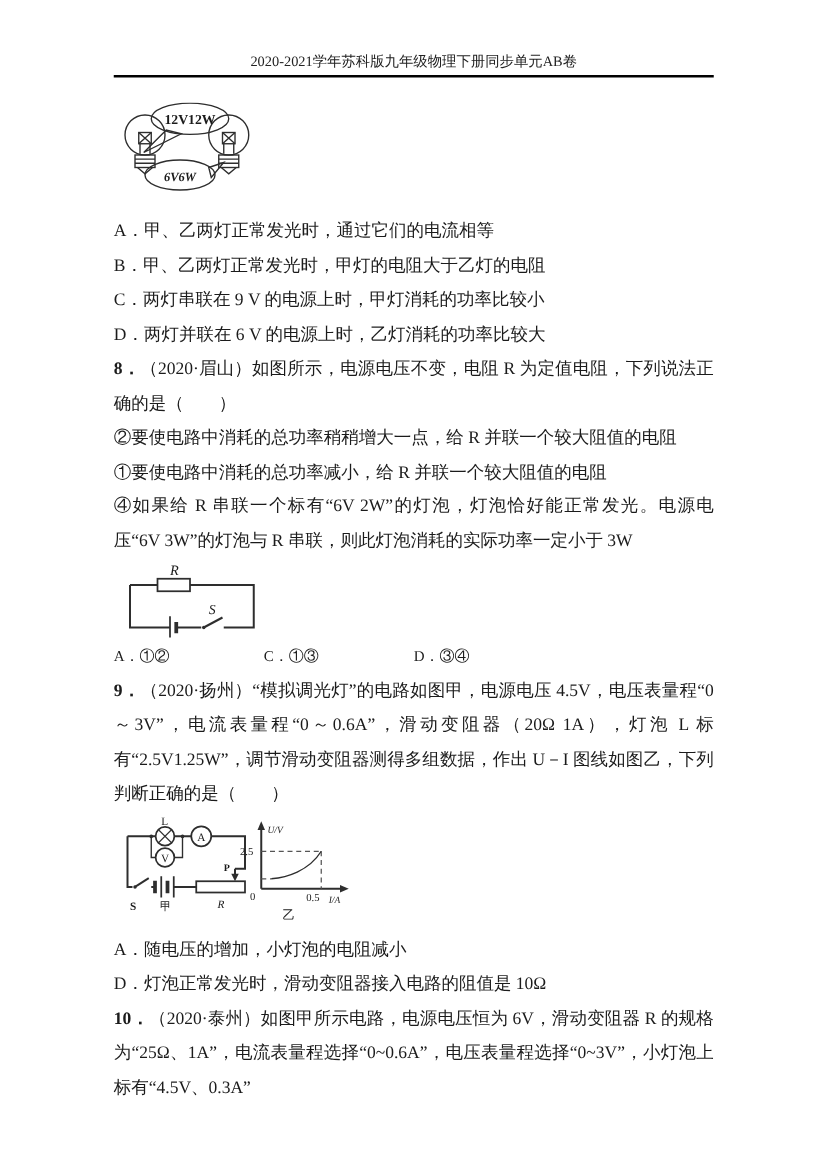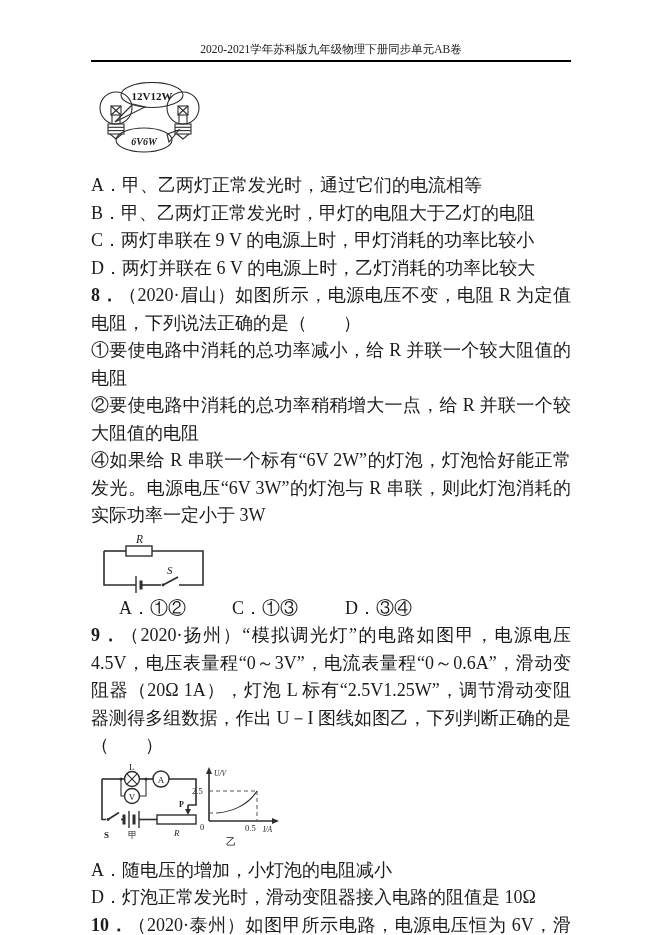--- a/index.html
+++ b/index.html
@@ -12,28 +12,28 @@
     overflow:hidden;
   }
   .content{padding:42px 90px 0 91px;width:480px;}
   .header{
     text-align:center;
     font-size:11.5px;
     color:#222;
     border-bottom:2px solid #000;
     padding-bottom:3px;
   }
-  p.line{margin:0;font-size:18px;line-height:27.5px;}
+  p.line{margin:0;font-size:14px;line-height:27.5px;}
   p.wrap{text-align:justify;}
   .qnum{font-weight:bold;}
   .fig{display:block;margin:0 0 0 8px;}
   .fig-bulbs{margin-top:20px;margin-bottom:2px;}
   .fig-circuit8{margin-top:3px;margin-bottom:2px;}
   .fig-q9{margin-top:3px;margin-bottom:2px;}
-  .optrow{display:flex;font-size:18px;line-height:27.5px;margin-left:28px;}
+  .optrow{display:flex;font-size:12px;line-height:27.5px;}
   .optrow span{flex:0 0 25%;}
   svg .wire{stroke:#2e2e2e;stroke-width:1.6;fill:none;}
   svg .thin{stroke:#2e2e2e;stroke-width:1.1;fill:none;}
   svg .comp{stroke:#2e2e2e;stroke-width:1.4;fill:#ffffff;}
   svg .dash{stroke:#555;stroke-width:1;fill:none;stroke-dasharray:4 3;}
   svg text{fill:#1b1b1b;font-family:"Liberation Serif","DejaVu Serif",serif;}
 </style>
 </head>
 <body>
 
@@ -76,22 +76,22 @@
         <text x="45" y="62.5" text-anchor="middle" font-size="10" font-weight="bold" font-style="italic">6V6W</text>
       </g>
     </svg>
 
     <p class="line">A．甲、乙两灯正常发光时，通过它们的电流相等</p>
     <p class="line">B．甲、乙两灯正常发光时，甲灯的电阻大于乙灯的电阻</p>
     <p class="line">C．两灯串联在 9 V 的电源上时，甲灯消耗的功率比较小</p>
     <p class="line">D．两灯并联在 6 V 的电源上时，乙灯消耗的功率比较大</p>
 
     <p class="line wrap"><span class="qnum">8．</span><span>（2020·眉山）如图所示，电源电压不变，电阻 R 为定值电阻，下列说法正确的是（　　）</span></p>
+    <p class="line wrap">②要使电路中消耗的总功率稍稍增大一点，给 R 并联一个较大阻值的电阻</p>
     <p class="line wrap">①要使电路中消耗的总功率减小，给 R 并联一个较大阻值的电阻</p>
-    <p class="line wrap">②要使电路中消耗的总功率稍稍增大一点，给 R 并联一个较大阻值的电阻</p>
     <p class="line wrap">④如果给 R 串联一个标有“6V 2W”的灯泡，灯泡恰好能正常发光。电源电压“6V 3W”的灯泡与 R 串联，则此灯泡消耗的实际功率一定小于 3W</p>
 
     <svg class="fig fig-circuit8" width="130" height="60" viewBox="0 0 130 60">
       <path class="wire" d="M5,18 H27"></path>
       <rect x="27" y="13" width="26" height="10" class="comp"></rect>
       <path class="wire" d="M53,18 H104 V52 H80"></path>
       <text x="37" y="10" font-size="11.5" font-style="italic">R</text>
       <g>
         <circle cx="64" cy="52" r="1.4" fill="#2e2e2e"></circle>
         <line x1="64" y1="52" x2="79" y2="44" class="wire"></line>

